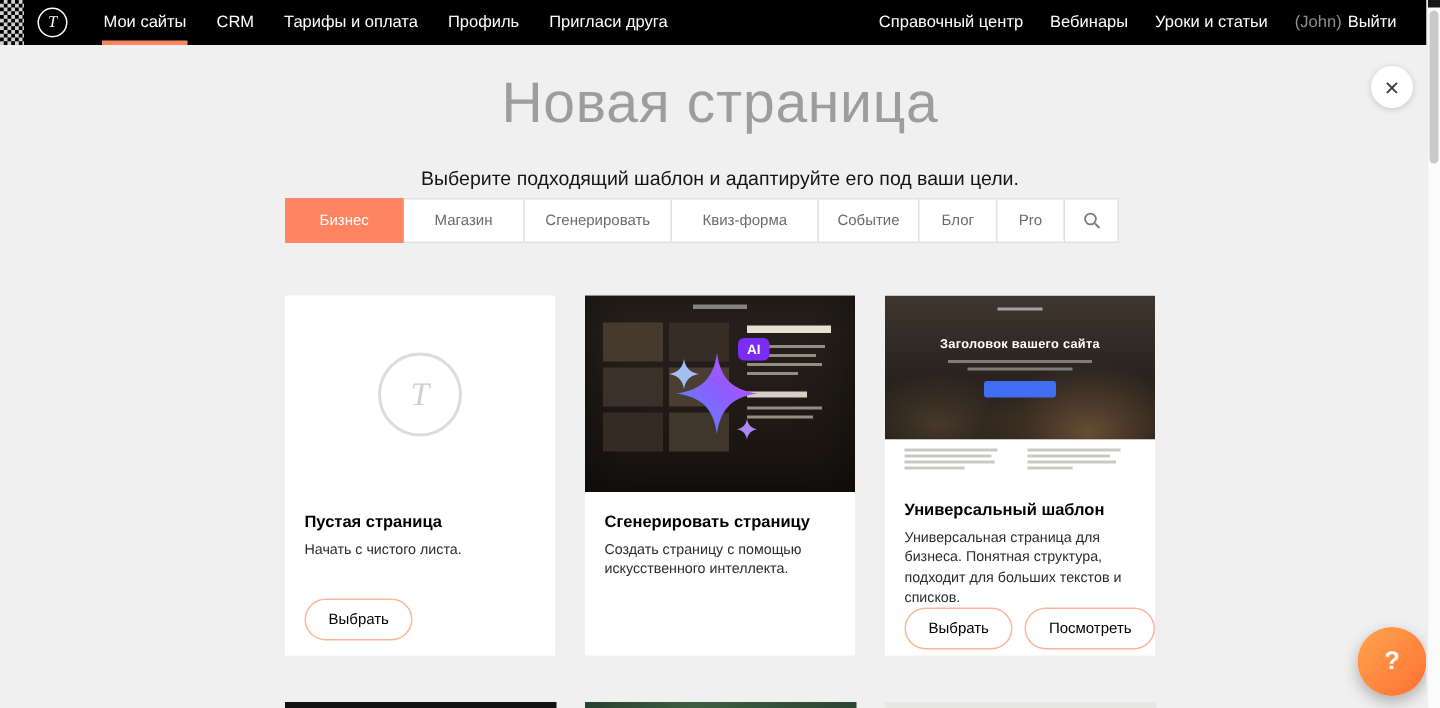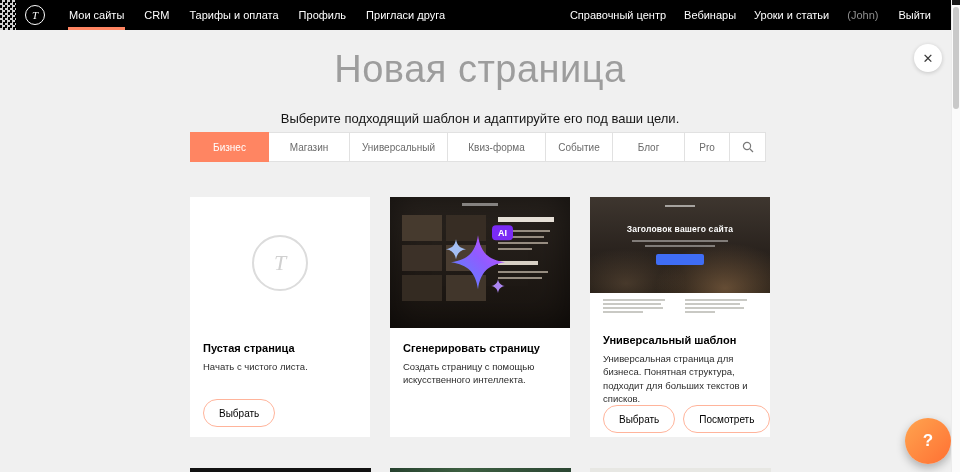--- a/index.html
+++ b/index.html
@@ -19,21 +19,21 @@
   .logo{ width:20px; height:20px; border:1.5px solid #fff; border-radius:50%; margin-left:9px;
     display:flex; align-items:center; justify-content:center; color:#fff; font-size:11px;
     font-family:"Liberation Serif", serif; font-style:italic; cursor:pointer; flex:none; }
   .menu{ display:flex; align-items:stretch; height:100%; margin-left:14px; }
   .menu-item{ display:flex; align-items:center; padding:0 10px; color:#fff; font-size:11px;
     position:relative; cursor:pointer; white-space:nowrap; }
   .menu-item.active::after{ content:""; position:absolute; left:9px; right:9px; bottom:0;
     height:3px; background:#ff8562; }
   .topbar-right{ margin-left:auto; display:flex; align-items:center; height:100%; padding-right:20px; }
   .topbar-right .menu-item{ padding:0 9px; }
-  .user{ color:#8f8f8f; margin-right:20px; }
+  .user{ color:#8f8f8f; margin-right:4px; }
 
   
   .scroll-track{ position:absolute; right:0; top:0; width:9px; height:472px; background:#fbfbfb;
     border-left:1px solid #ececec; z-index:8; }
   .scroll-cap{ position:absolute; top:0; left:0; width:100%; height:5px; background:#161616; }
   .scroll-thumb{ position:absolute; top:7px; left:1px; width:6px; height:102px;
     background:#c9c9c9; border-radius:3px; cursor:pointer; }
 
   
   .close-btn{ position:absolute; left:914px; top:44px; width:28px; height:28px; border-radius:50%;
@@ -47,21 +47,21 @@
   
   .tabbar{ position:absolute; left:190px; top:132px; height:30px; display:flex; z-index:2; }
   .tab{ background:#fff; border:1px solid #e1e1e1; margin-left:-1px; display:flex;
     align-items:center; justify-content:center; font-size:10px; color:#6b6b6b; cursor:pointer; }
   .tab:first-child{ margin-left:0; }
   .tab:nth-child(1){ width:79px; }
   .tab:nth-child(2){ width:82px; }
   .tab:nth-child(3){ width:99px; }
   .tab:nth-child(4){ width:99px; }
   .tab:nth-child(5){ width:68px; }
-  .tab:nth-child(6){ width:73px; }
+  .tab:nth-child(6){ width:53px; }
   .tab:nth-child(7){ width:46px; }
   .tab:nth-child(8){ width:37px; }
   .tab.active{ background:#ff8562; border-color:#ff8562; color:#fff; z-index:1; }
 
   
   .cards{ position:absolute; left:190px; top:197px; width:581px; display:flex; gap:20px; }
   .card{ width:180px; height:240px; background:#fff; display:flex; flex-direction:column; }
   .card-media{ height:131px; position:relative; overflow:hidden; flex:none; }
   .card-media.tall{ height:123px; }
   .card-body{ flex:1; display:flex; flex-direction:column; padding:14px 13px 10px; min-height:0; }
@@ -163,21 +163,21 @@
   <div class="scroll-thumb"></div>
 </div>
 
 <div class="close-btn">✕</div>
 <div class="page-title">Новая страница</div>
 <div class="page-subtitle">Выберите подходящий шаблон и адаптируйте его под ваши цели.</div>
 
 <div class="tabbar">
   <div class="tab active">Бизнес</div>
   <div class="tab">Магазин</div>
-  <div class="tab">Универсальный</div>
+  <div class="tab">Сгенерировать</div>
   <div class="tab">Квиз-форма</div>
   <div class="tab">Событие</div>
   <div class="tab">Блог</div>
   <div class="tab">Pro</div>
   <div class="tab">
     <svg width="12" height="12" viewBox="0 0 12 12">
       <circle cx="5" cy="5" r="3.6" fill="none" stroke="#7a7a7a" stroke-width="1.2"></circle>
       <line x1="8" y1="8" x2="11" y2="11" stroke="#7a7a7a" stroke-width="1.2"></line>
     </svg>
   </div>

